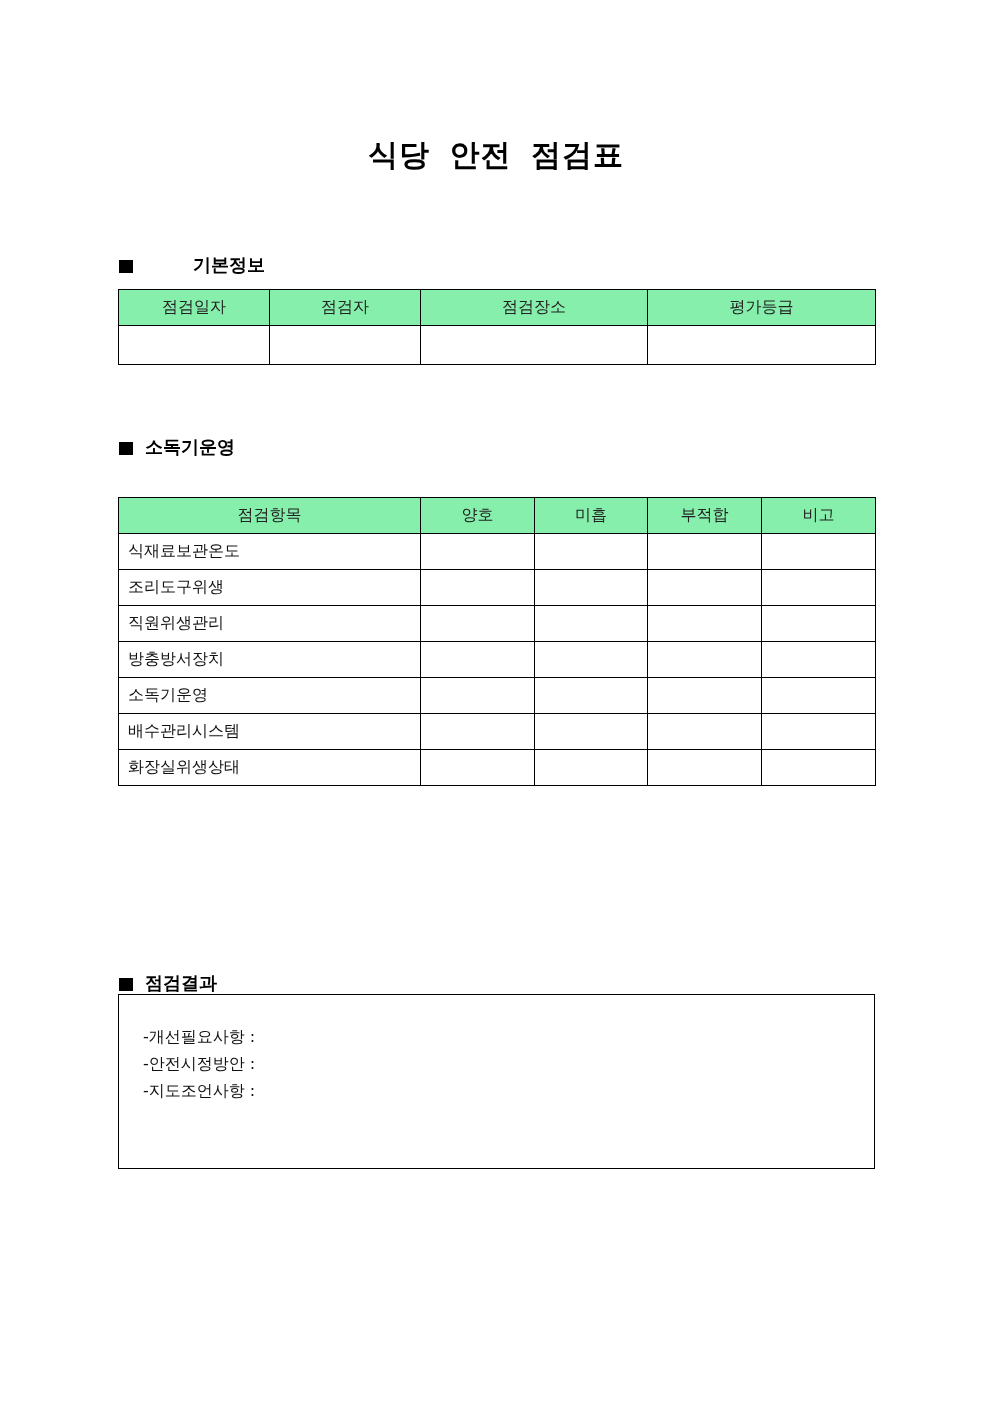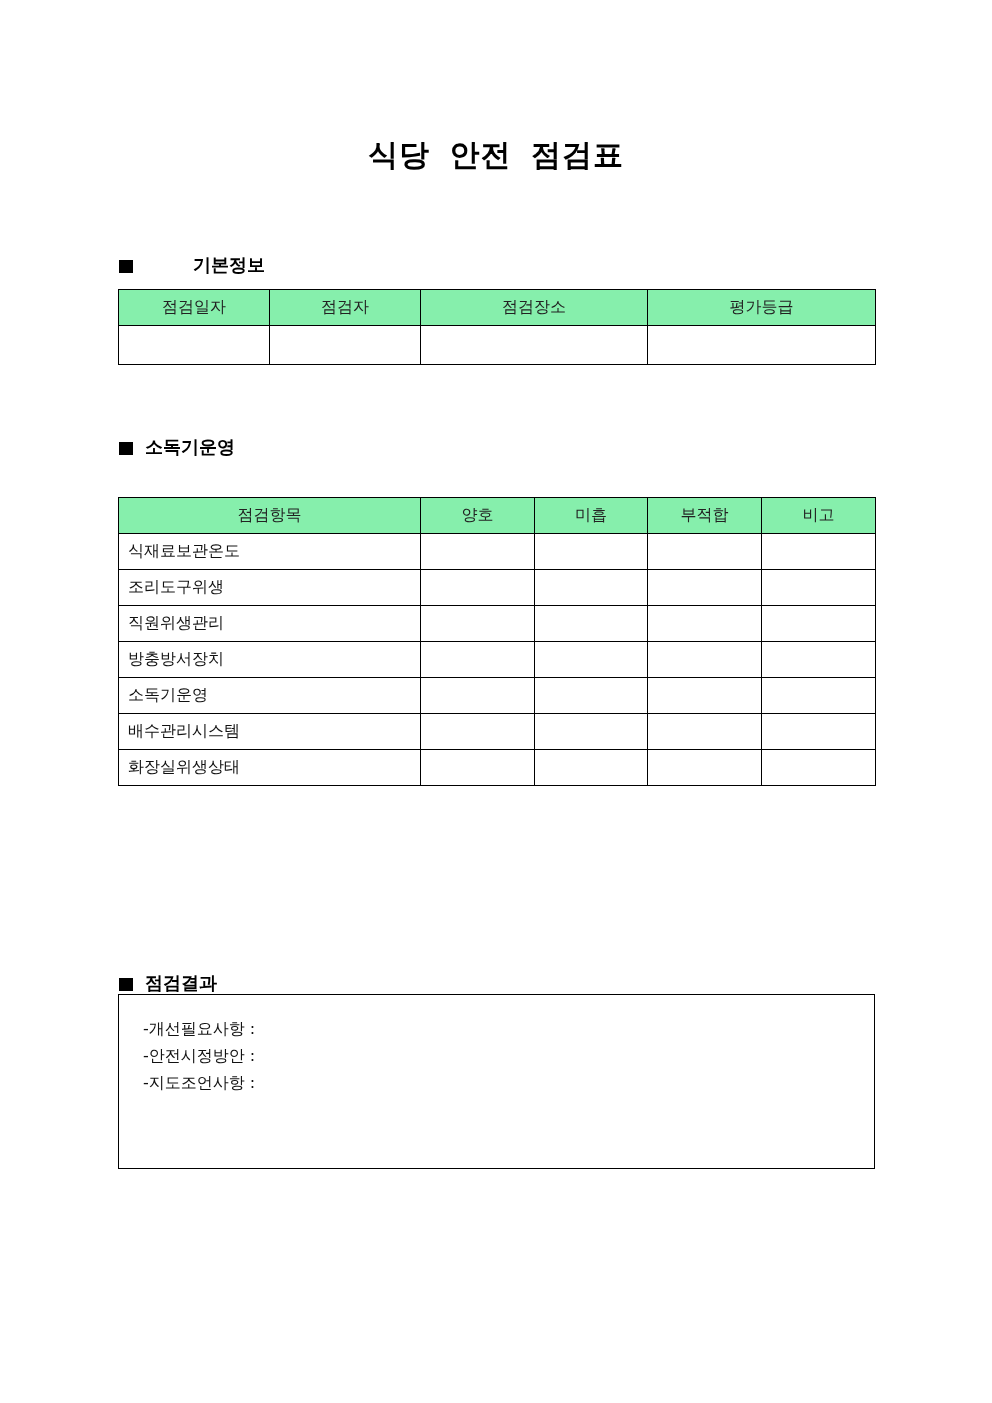--- a/index.html
+++ b/index.html
@@ -69,21 +69,21 @@
       color: #111;
     }
     .result-box {
       position: absolute;
       left: 118px;
       top: 994px;
       width: 757px;
       height: 175px;
       border: 1.5px solid #000;
       box-sizing: border-box;
-      padding-top: 20px;
+      padding-top: 28px;
       padding-left: 24px;
     }
     .result-line {
       font-size: 16px;
       line-height: 27px;
       color: #111;
     }
   </style>
 </head>
 <body>

